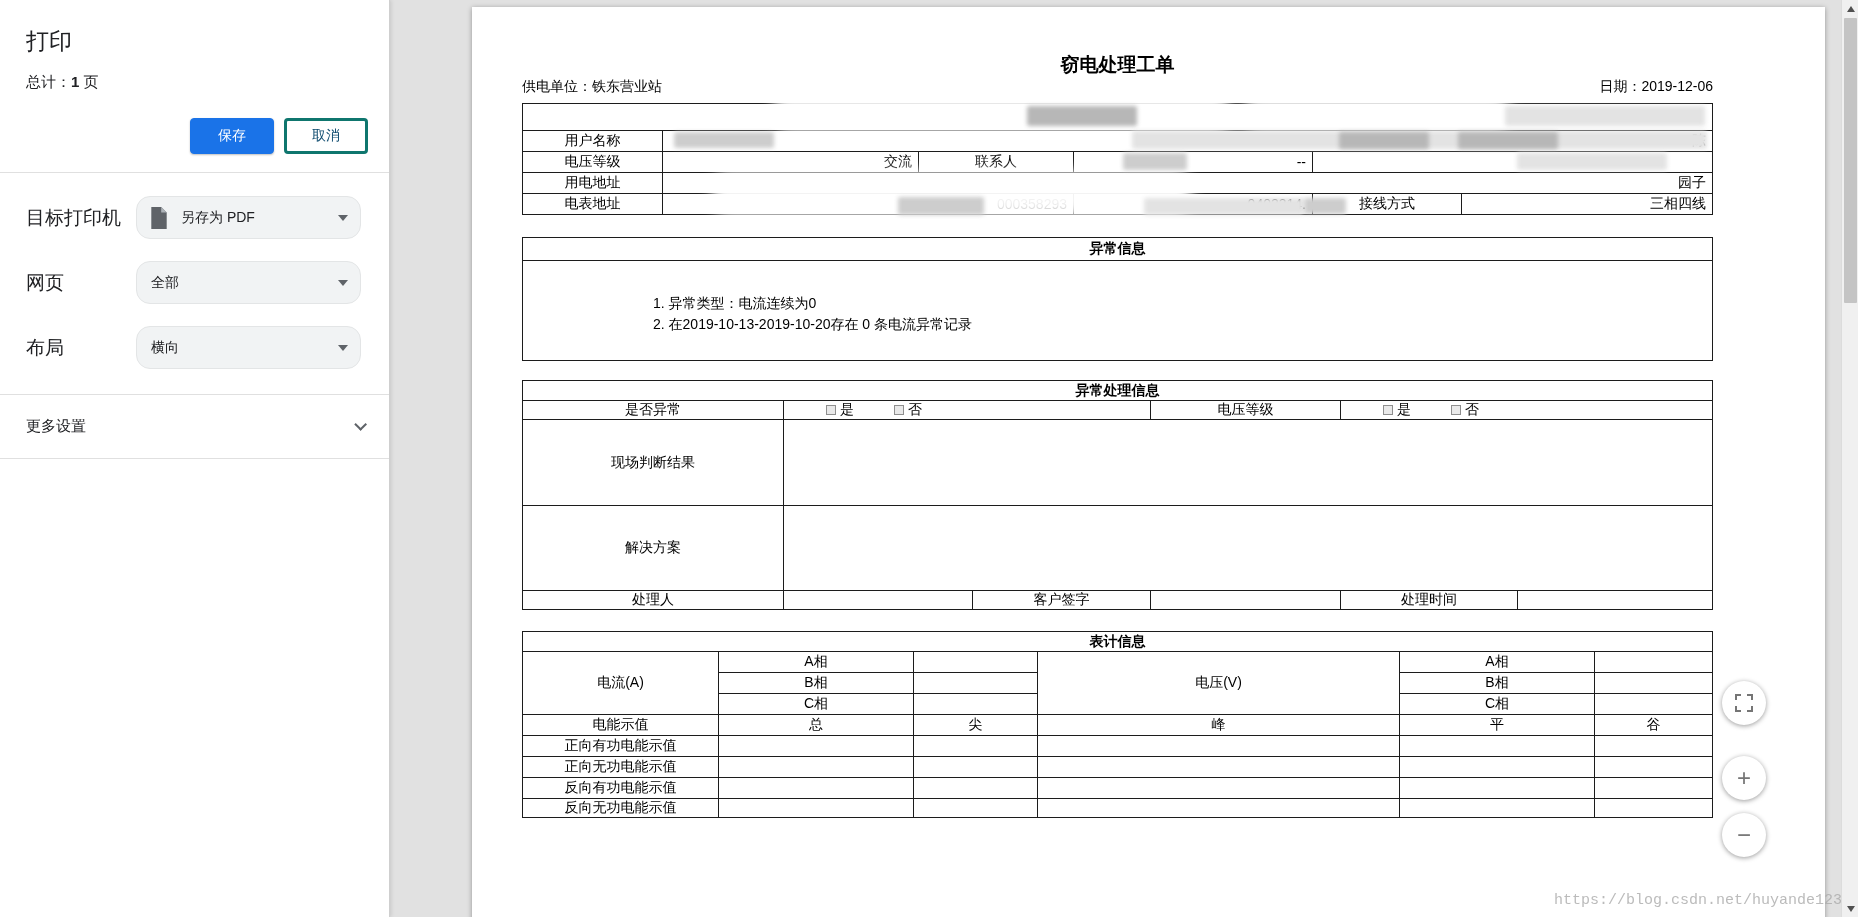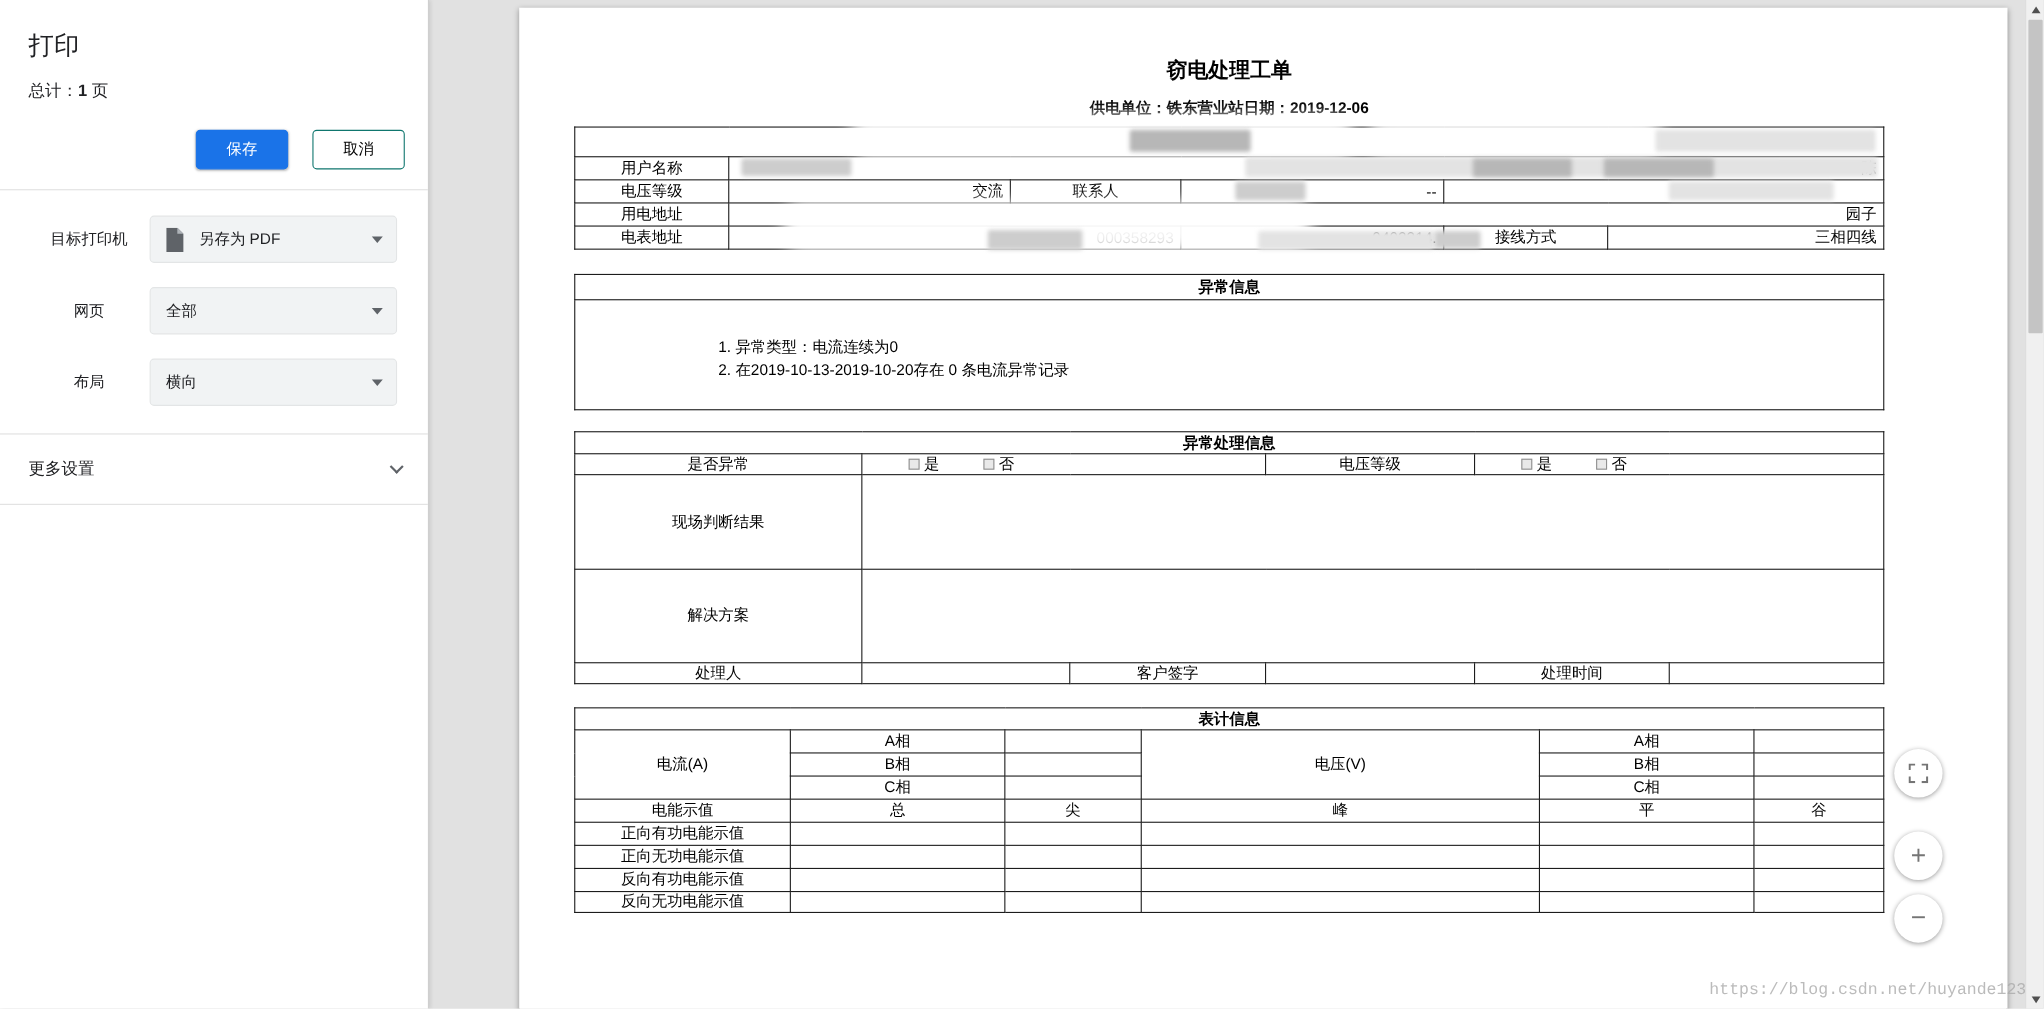--- a/index.html
+++ b/index.html
@@ -7,41 +7,41 @@
   .app { display:flex; width:1858px; height:917px; background:#e4e4e4; }
 
   
   .panel { width:390px; height:100%; background:#fff; border-right:1px solid #cfcfcf; box-shadow:1px 0 4px rgba(0,0,0,.12); position:relative; z-index:5; flex:none; }
   .panel-title { padding:26px 26px 0; font-size:23px; color:#202124; }
   .panel-total { padding:16px 26px 0; font-size:15px; color:#202124; }
   .panel-total b { font-weight:bold; }
   .panel-buttons { display:flex; justify-content:flex-end; gap:10px; padding:26px 21px 18px; }
   .btn { width:84px; height:36px; border-radius:4px; font-size:14px; font-family:inherit; cursor:pointer; }
   .btn-save { background:#1a73e8; color:#fff; border:1px solid #1a73e8; box-shadow:0 1px 2px rgba(0,0,0,.25); }
-  .btn-cancel { background:#fff; color:#000000; border:1px solid #0f766e;margin-left:12px; }
+  .btn-cancel { background:#fff; color:#0c4a6e; border:3px solid #0f766e; }
   .panel-divider { border-top:1px solid #e0e0e0; }
   .settings { padding:12px 0 14px; }
   .setting-row { display:flex; align-items:center; padding:11px 26px; }
-  .setting-label { width:110px; font-size:14px; color:#202124; flex:none;text-align:center; }
-  .select { width:225px; height:43px; background:#f1f3f4; border:1px solid #e3e5e6; border-radius:4px; display:flex; align-items:center; padding:0 12px; cursor:pointer; }
+  .setting-label { width:110px; font-size:19px; color:#202124; flex:none; }
+  .select { width:225px; height:43px; background:#f1f3f4; border:1px solid #e3e5e6; border-radius:14px; display:flex; align-items:center; padding:0 12px; cursor:pointer; }
   .select-value { flex:1; font-size:14px; color:#202124; padding-left:2px; }
   .pdf-icon { width:20px; height:22px; margin-right:10px; flex:none; display:flex; }
   .caret { width:0; height:0; border-left:5px solid transparent; border-right:5px solid transparent; border-top:6px solid #5f6368; flex:none; }
   .more-row { display:flex; align-items:center; justify-content:space-between; padding:22px 26px; cursor:pointer; }
   .more-label { font-size:15px; color:#202124; }
   .chev { width:9px; height:9px; border-right:2px solid #5f6368; border-bottom:2px solid #5f6368; transform:rotate(45deg) translateY(-3px); }
 
   
   .preview { flex:1; position:relative; background:#e1e1e1; overflow:hidden; }
   .paper { position:absolute; left:82px; top:7px; width:1353px; height:957px; background:#fff; box-shadow:0 1px 5px rgba(0,0,0,.35); }
 
   
   .doc { position:absolute; left:50px; top:0; width:1191px; color:#000; }
   .doc-title { padding-top:46px; text-align:center; font-size:19px; font-weight:bold; line-height:24px; }
-  .doc-head { display:flex; justify-content:center; margin-top:12px; margin-bottom:8px; font-size:14px; font-weight:bold; line-height:18px; }
+  .doc-head { display:flex; justify-content:space-between; margin-bottom:8px; font-size:14px; font-weight:normal; line-height:18px; }
   table.t { border-collapse:collapse; table-layout:fixed; width:1191px; font-size:14px; }
   table.t td { border:1px solid #1c1c1c; padding:0 6px; text-align:center; overflow:hidden; white-space:nowrap; }
   table.t td.left { text-align:right; }
   table.t tr.th td { font-weight:bold; }
   .t1wrap { position:relative; }
   .t2body { text-align:left !important; vertical-align:top; padding:32px 10px 0 130px !important; line-height:21px; font-size:14px; }
   .cbcell { text-align:left !important; padding-left:42px !important; }
   .cb { display:inline-block; width:10px; height:10px; border:1px solid #8f8f8f; background:#e9e9e9; margin-right:4px; vertical-align:-1px; }
   .cbgap { display:inline-block; width:40px; }
 

